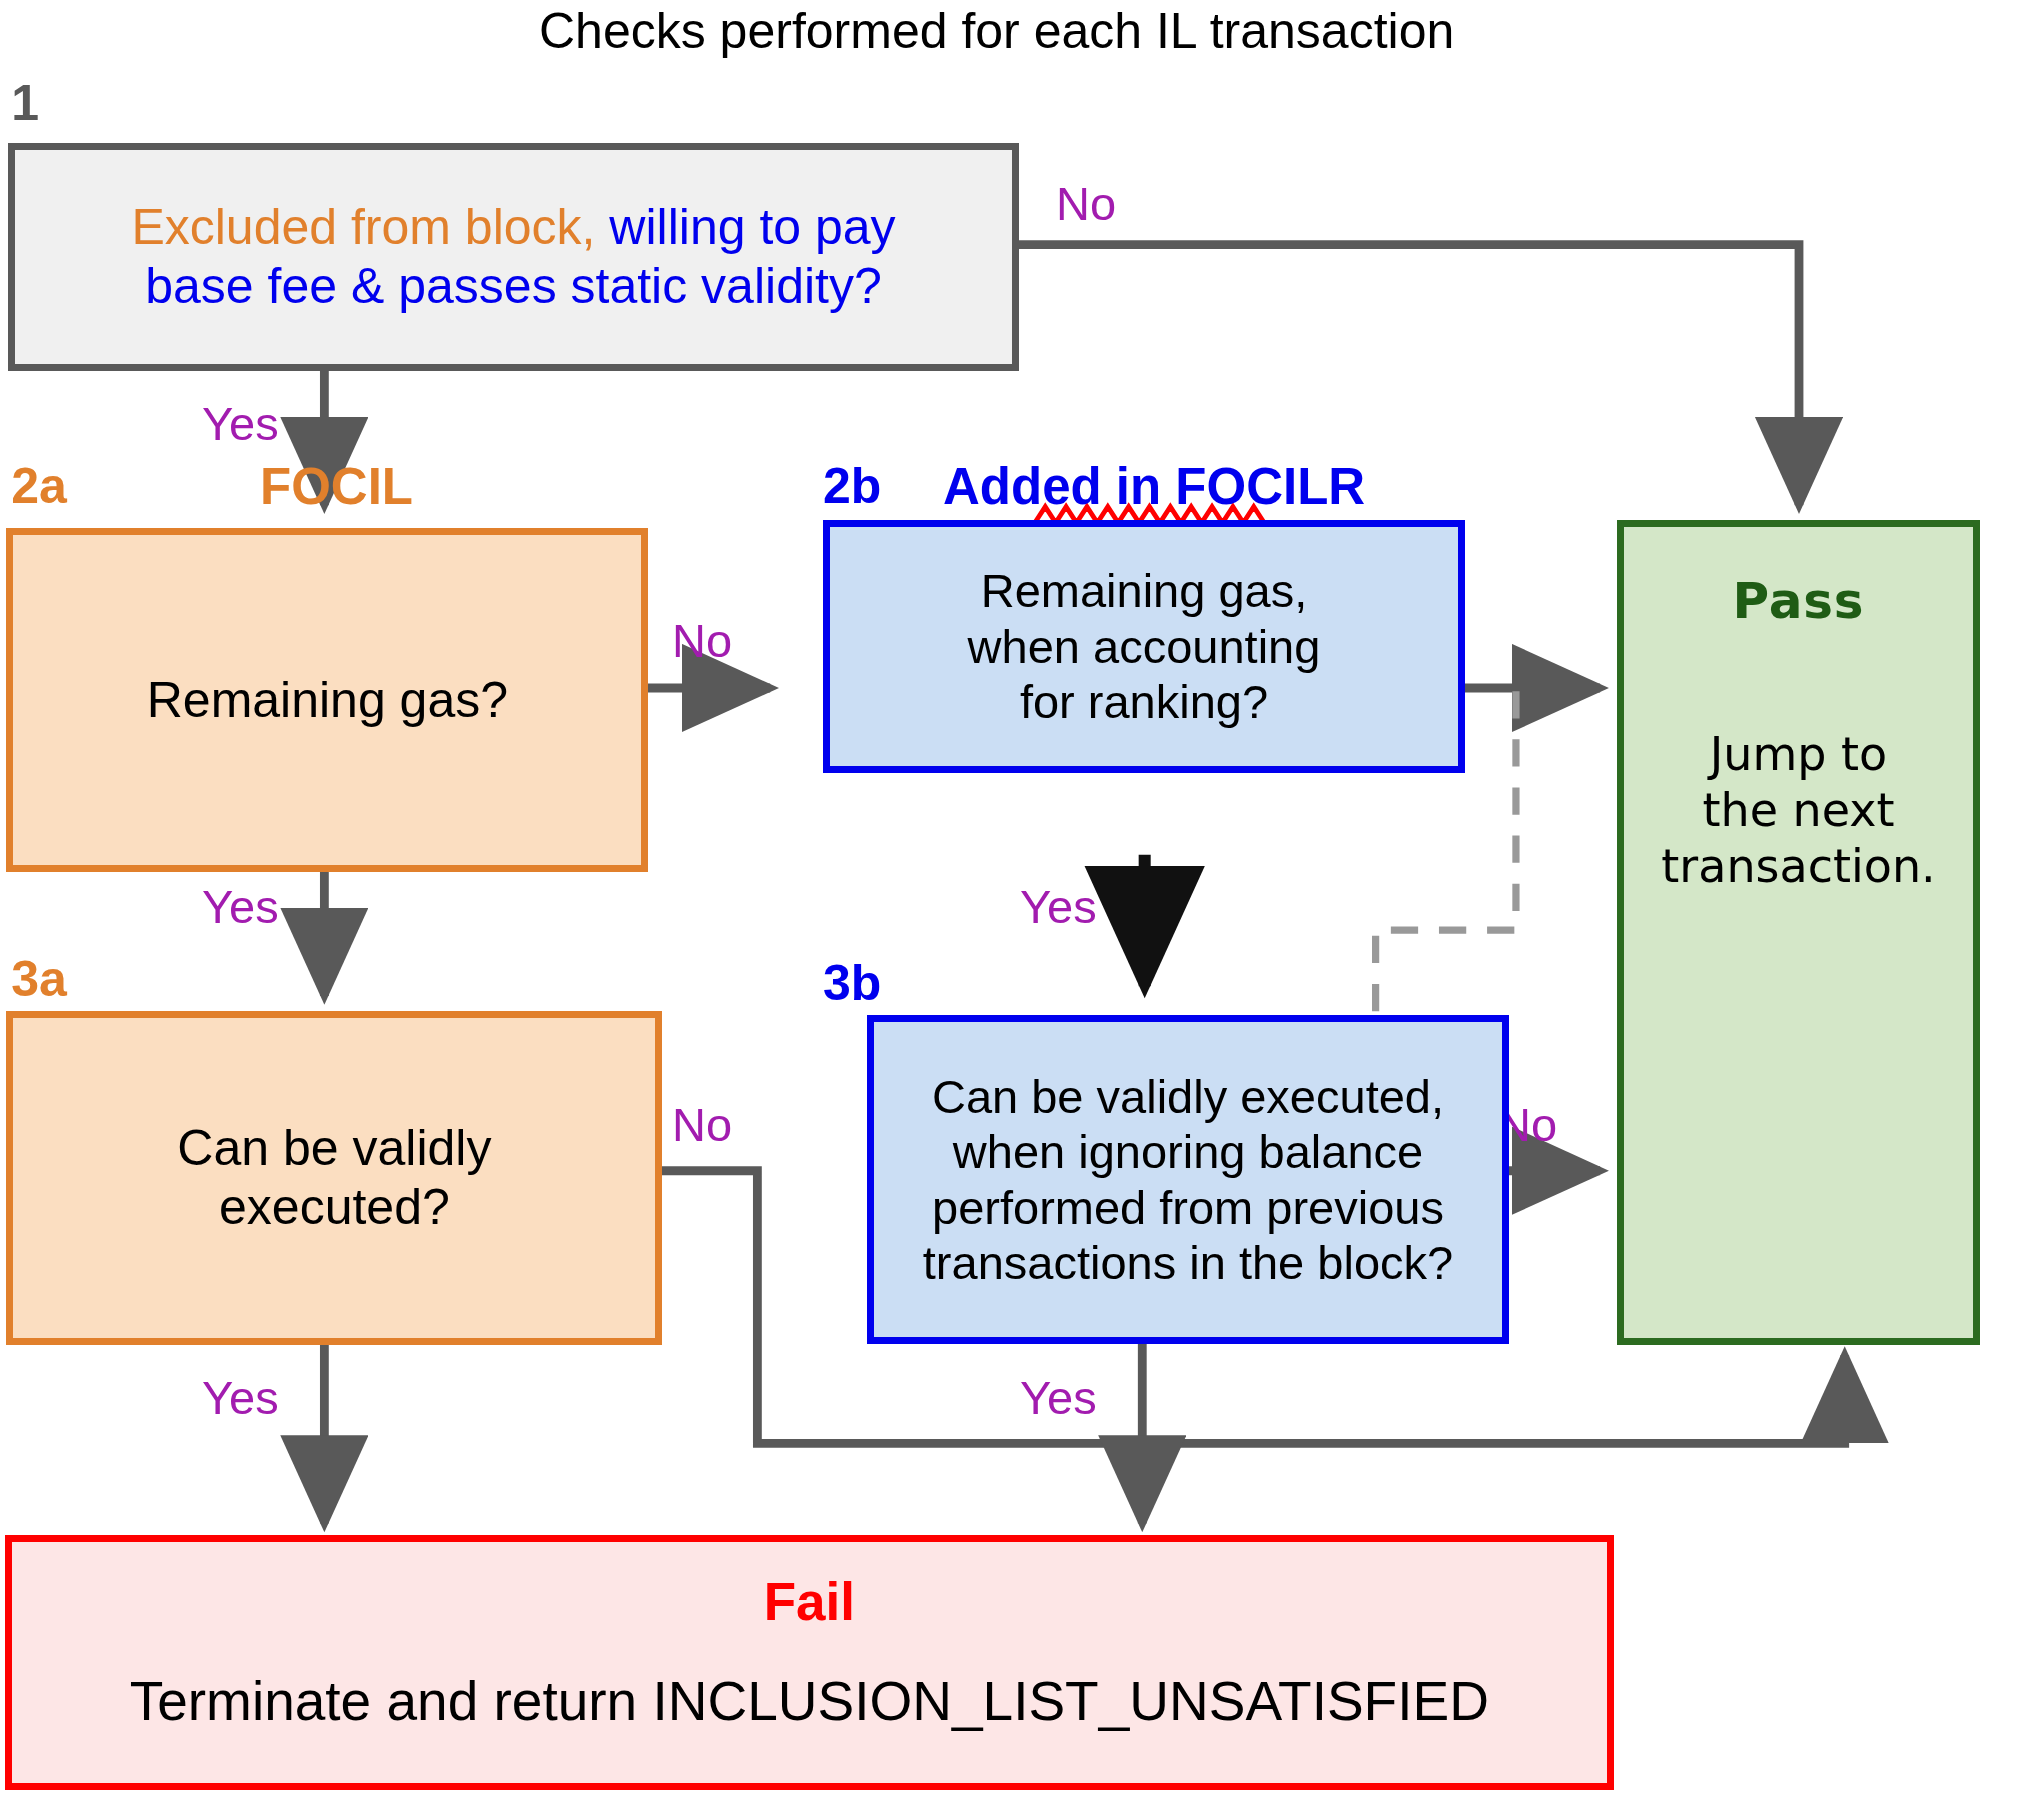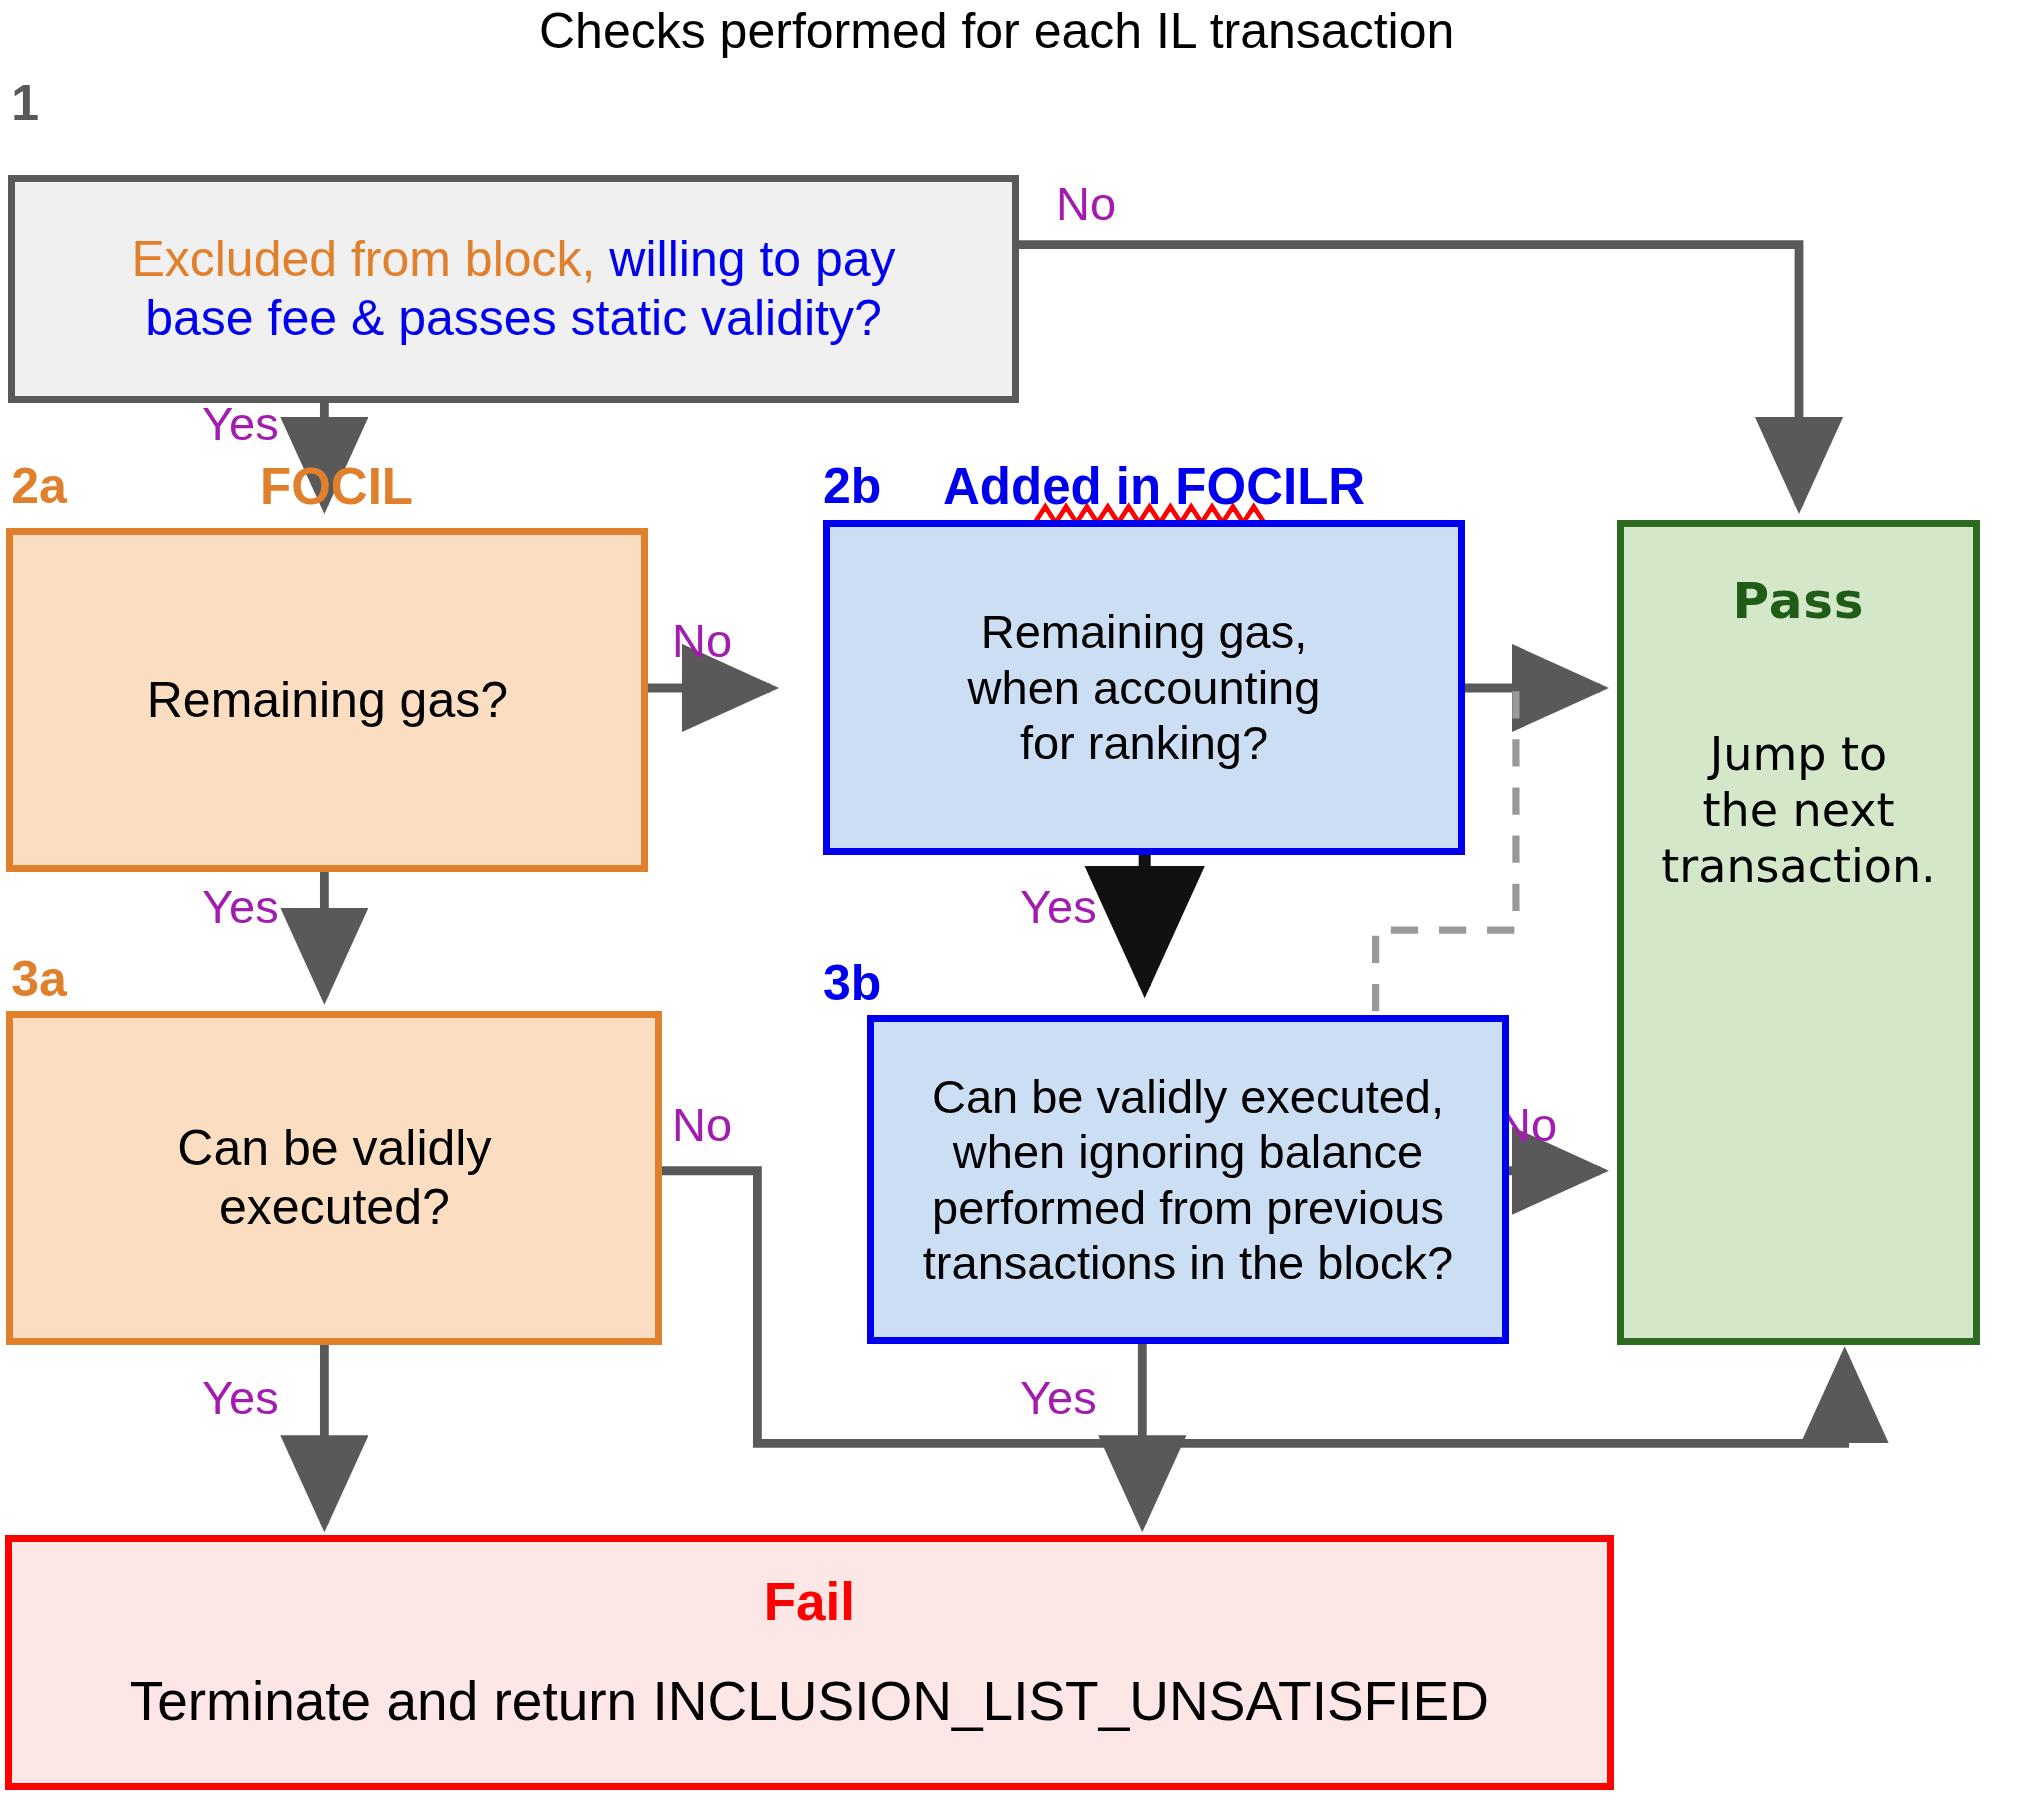--- a/index.html
+++ b/index.html
@@ -224,32 +224,32 @@
   <div class="label edge-label" style="left:1020px; top:879px;">Yes</div>
 
   <div class="label edge-label" style="left:672px; top:1097px;">No</div>
 
   <div class="label edge-label" style="left:202px; top:1370px;">Yes</div>
 
   <div class="label edge-label" style="left:1497px; top:1097px;">No</div>
 
   <div class="label edge-label" style="left:1020px; top:1370px;">Yes</div>
 
-  <div class="node n-grey" style="left:8px; top:143px; width:1011px; height:228px;margin-top:32px;">
+  <div class="node n-grey" style="left:8px; top:143px; width:1011px; height:228px;">
     <div class="body">
       <span class="tok-orange">Excluded from block,</span><span class="tok-blue"> willing to pay</span><br>
       <span class="tok-blue">base fee &amp; passes static validity?</span>
     </div>
   </div>
 
   <div class="node n-orange" style="left:6.4px; top:528px; width:642px; height:344px;">
     <div class="body">Remaining gas?</div>
   </div>
 
-  <div class="node n-blue" style="left:823px; top:520px; width:642px; height:335px;">
+  <div class="node n-blue" style="left:823px; top:520px; width:642px; height:253px;">
     <div class="body">
       <span>Remaining gas,</span><br>
       <span>when accounting</span><br>
       <span>for ranking?</span>
     </div>
   </div>
 
   <div class="node n-orange" style="left:6.4px; top:1011px; width:656px; height:334px;">
     <div class="body">
       <span>Can be validly</span><br>

